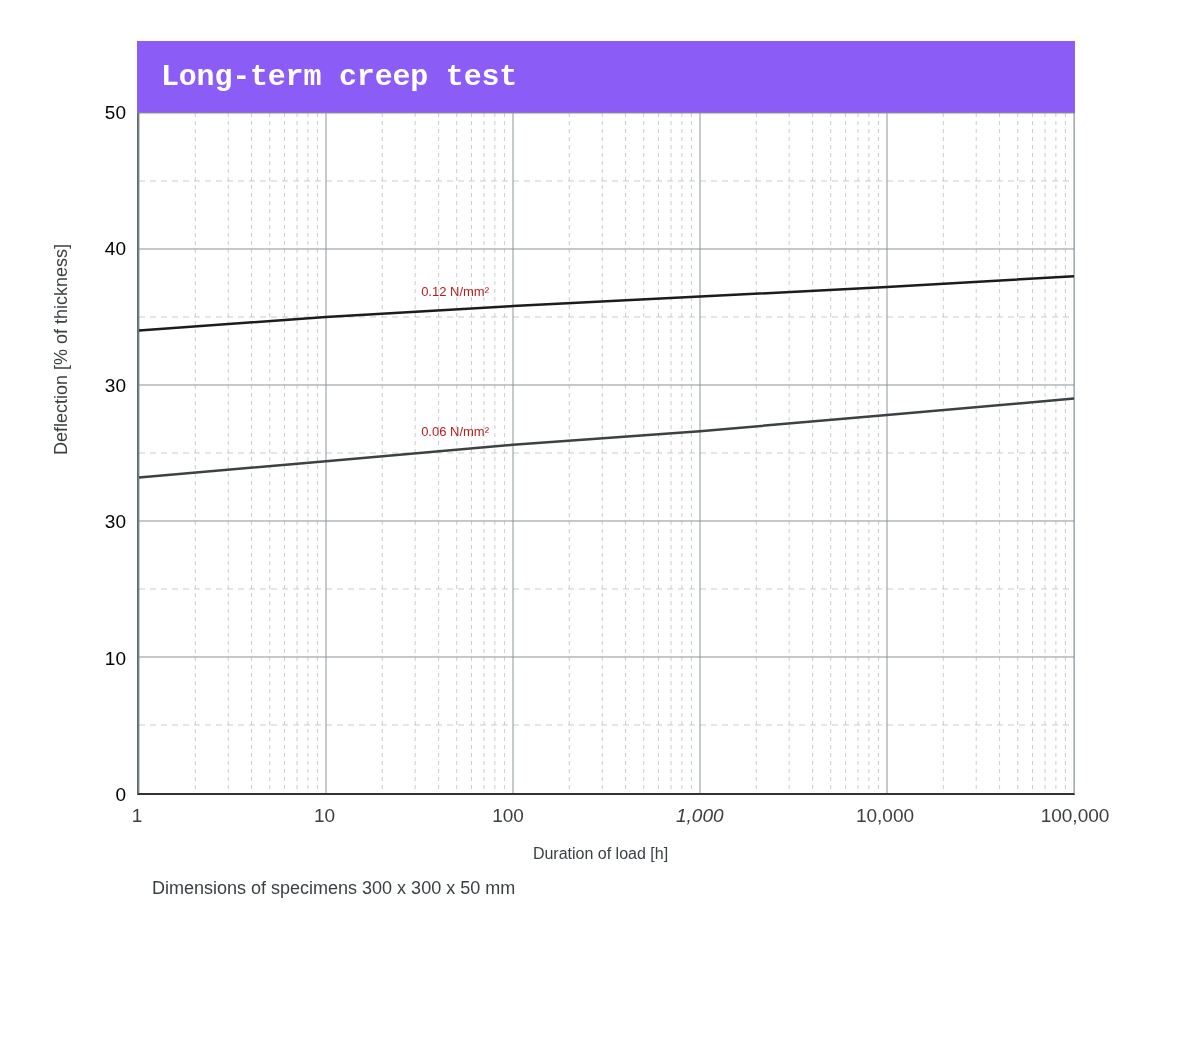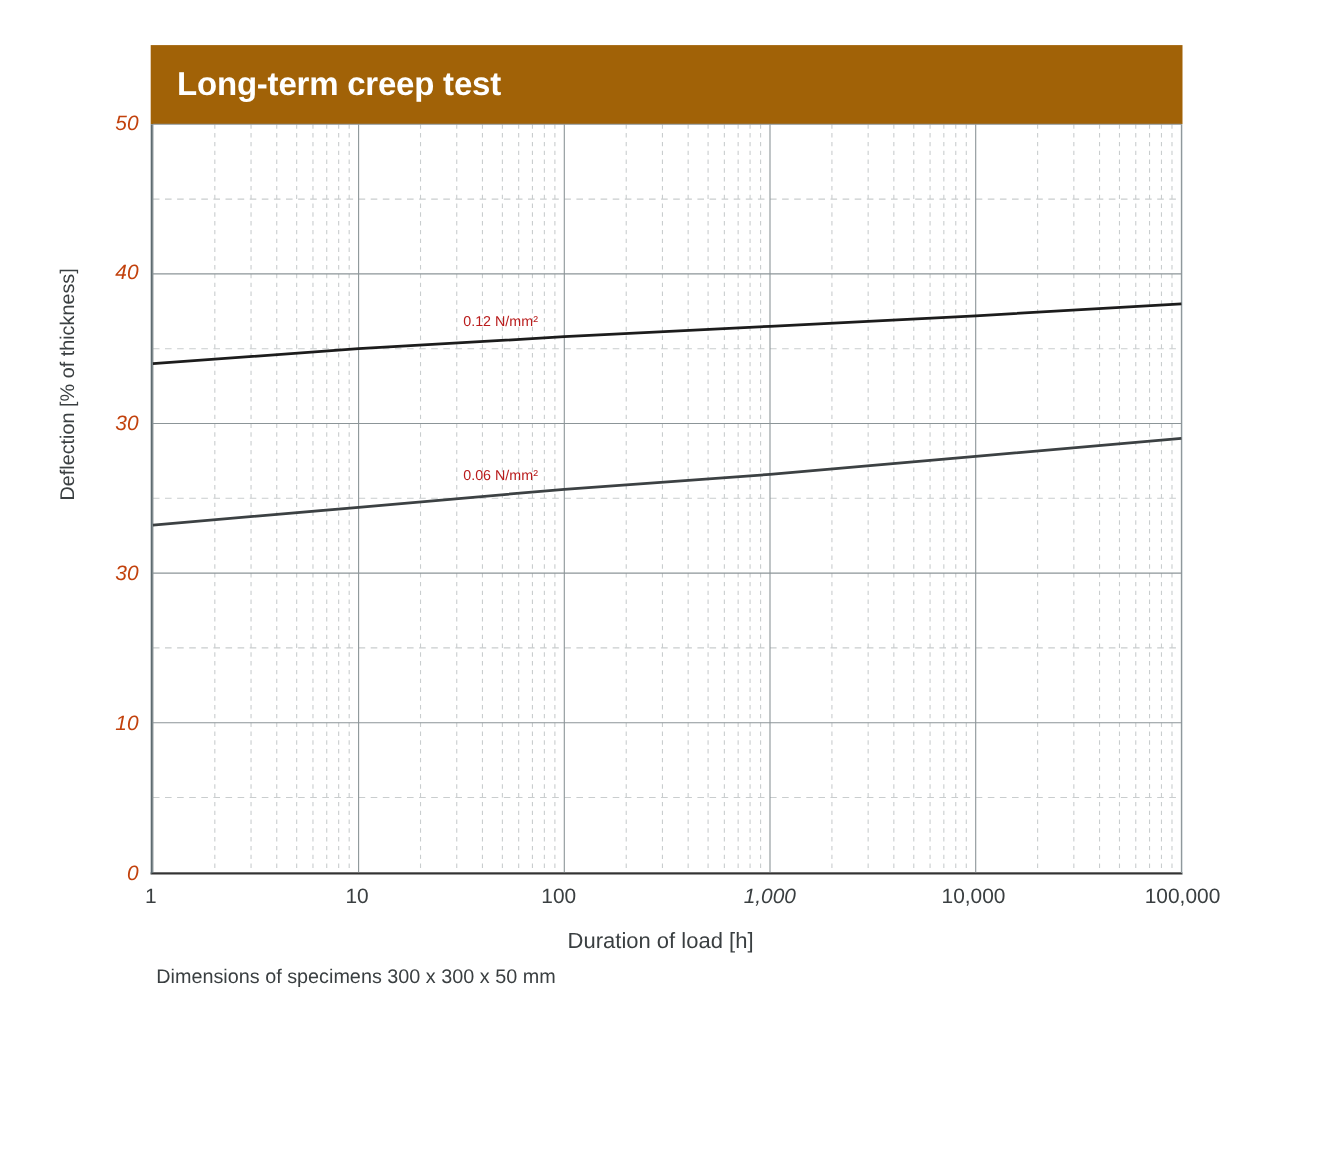--- a/index.html
+++ b/index.html
@@ -24,22 +24,23 @@
     height: 1051px;
   }
 
   
   .title-banner {
     position: absolute;
     left: 137px;
     top: 41px;
     width: 938px;
     height: 72px;
-    background: #a16207;
+    background: #8b5cf6;
     box-sizing: border-box;
+    font-family: Liberation Mono, monospace;
   }
   .title-banner .title-text {
     position: absolute;
     left: 24px;
     top: 50%;
     transform: translateY(-50%);
     color: #ffffff;
     font-size: 30px;
     font-weight: bold;
     letter-spacing: -0.2px;
@@ -70,24 +71,23 @@
     overflow: visible;
   }
 
   
   .y-label {
     position: absolute;
     right: 1075px;
     width: 60px;
     text-align: right;
     font-size: 19px;
-    color: #c2410c;
+    color: #000000;
     transform: translateY(-50%);
     white-space: nowrap;
-    font-style: italic;
   }
 
   
   .x-label {
     position: absolute;
     top: 805px;
     font-size: 19px;
     color: #3a3f41;
     transform: translateX(-50%);
     white-space: nowrap;
@@ -103,27 +103,27 @@
     font-size: 18px;
     color: #3a3f41;
     white-space: nowrap;
   }
   .x-axis-title {
     position: absolute;
     left: 0;
     top: 845px;
     width: 1201px;
     text-align: center;
-    font-size: 20px;
+    font-size: 16px;
     color: #3a3f41;
   }
 
   .footnote {
     position: absolute;
-    left: 142px;
+    left: 152px;
     top: 878px;
     font-size: 18px;
     color: #3a3f41;
     white-space: nowrap;
   }
 
   .series-annotation {
     position: absolute;
     font-size: 13px;
     color: #b91c1c;

